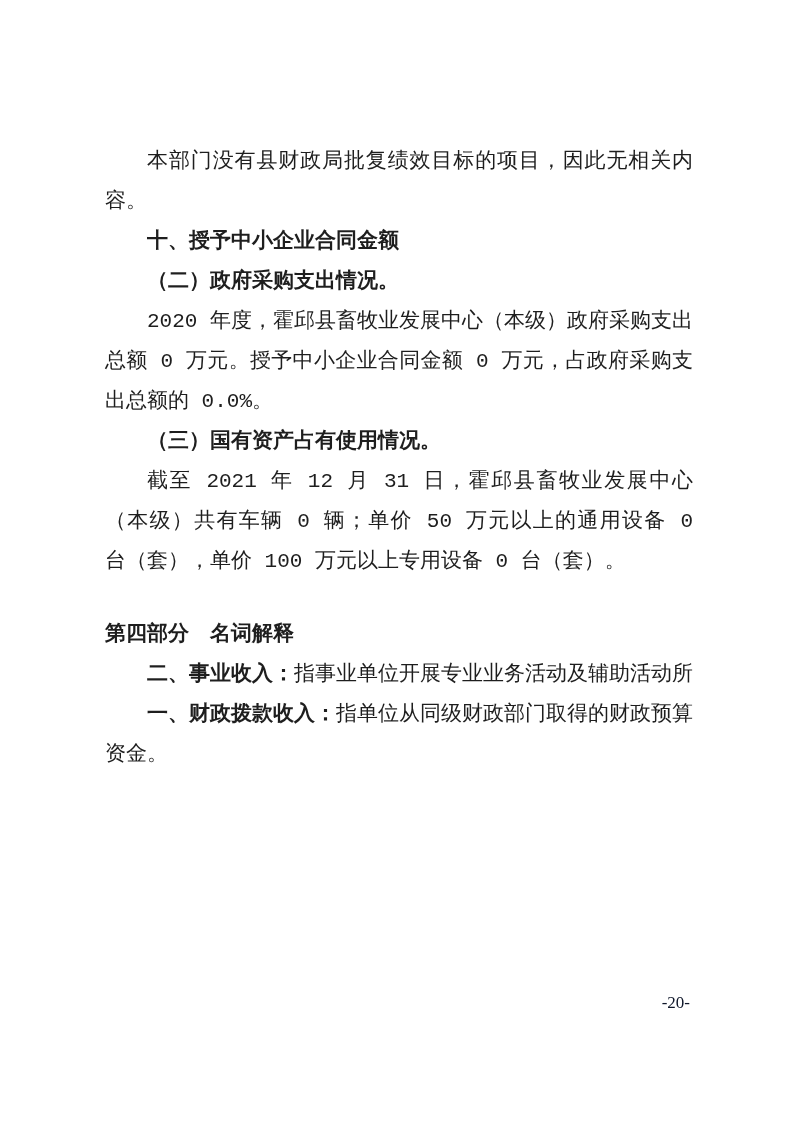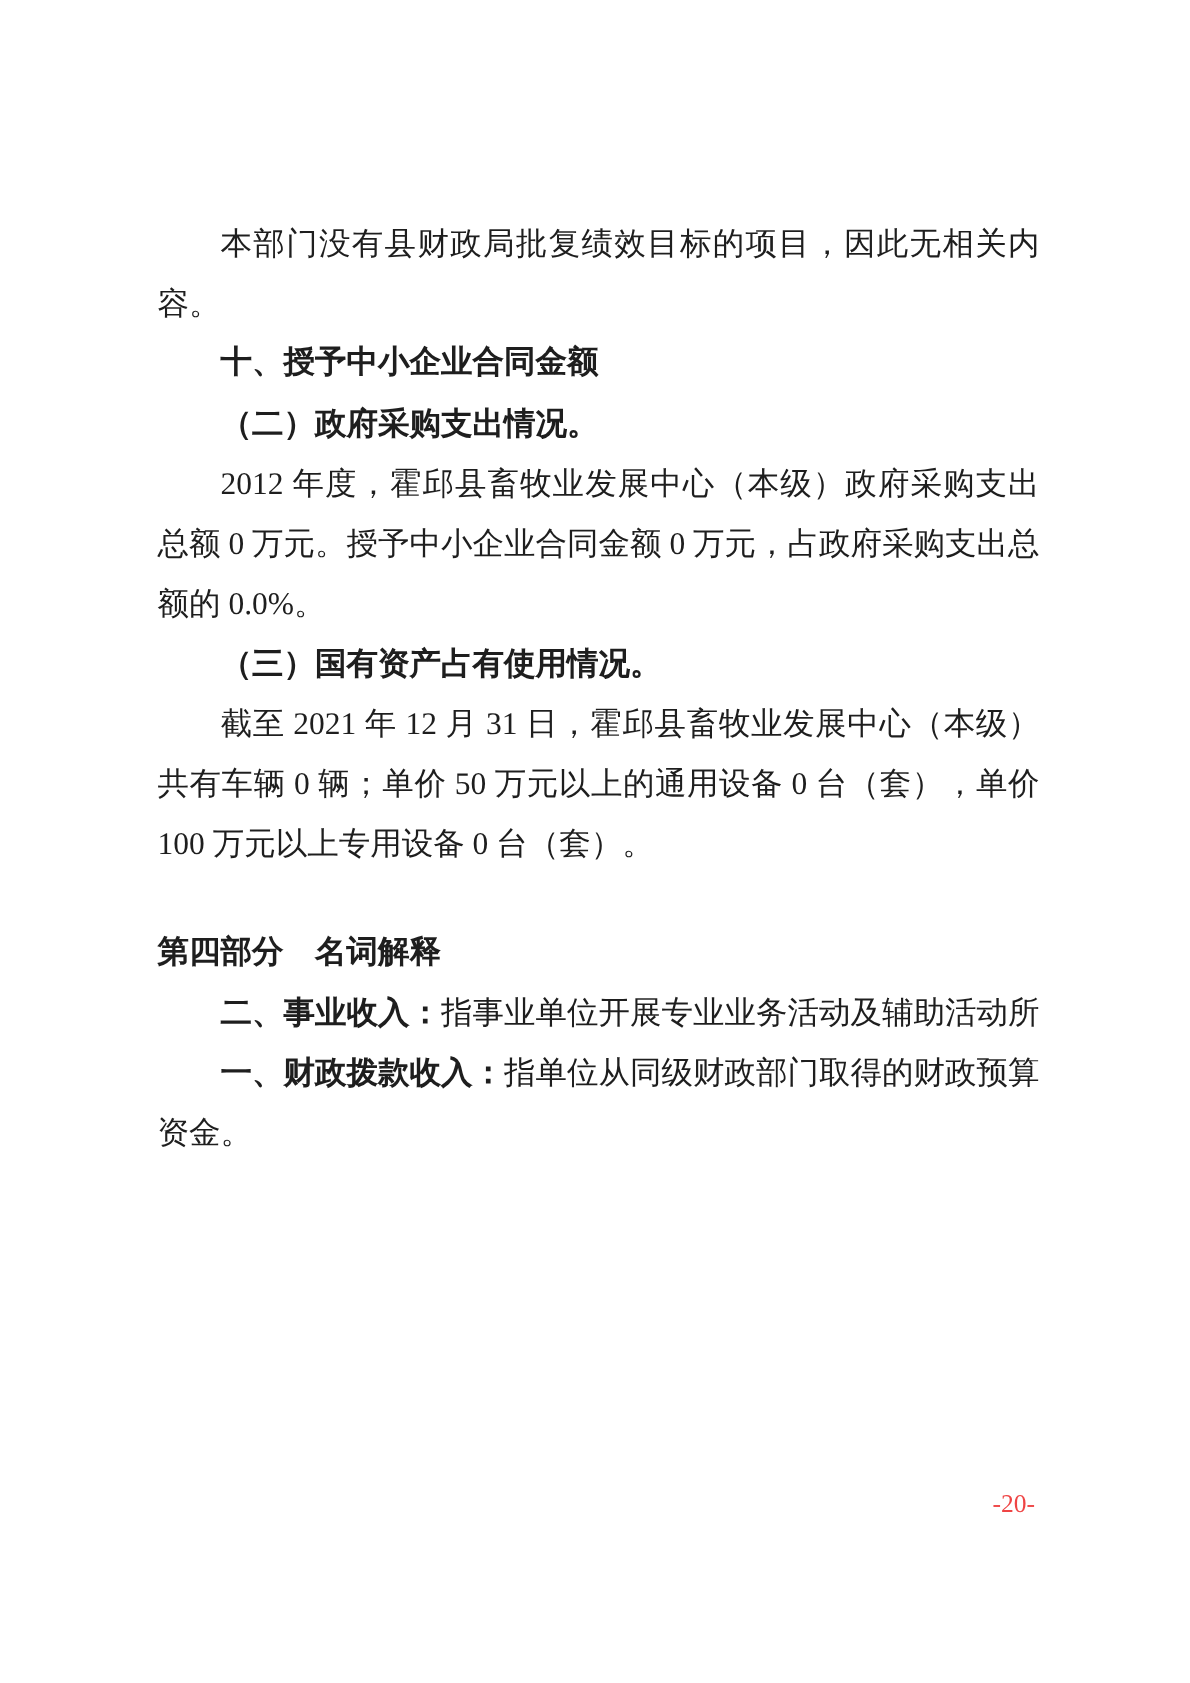--- a/index.html
+++ b/index.html
@@ -26,20 +26,21 @@
     top: 142px;
     width: 588px;
   }
   .content p {
     margin: 0;
     font-size: 21px;
     line-height: 40px;
     text-align: justify;
     text-justify: inter-ideograph;
     letter-spacing: 0;
+    font-family: Liberation Mono, monospace;
   }
   .indent {
     text-indent: 42px;
   }
   
   .heading-black {
     font-family: "Liberation Sans", "DejaVu Sans", sans-serif;
     font-weight: 700;
   }
   
@@ -56,39 +57,39 @@
   }
   .term {
     font-weight: 700;
   }
   .page-number {
     position: absolute;
     top: 992px;
     right: 103px;
     font-size: 17px;
     line-height: 21px;
-    color: #ef4444;
+    color: #0f172a;
     font-family: "Liberation Serif", "DejaVu Serif", serif;
   }
 </style>
 </head>
 <body>
 
 <div class="page">
   <div class="content">
 
     <p class="indent">本部门没有县财政局批复绩效目标的项目，因此无相关内容。</p>
 
     <p class="indent heading-black">十、授予中小企业合同金额</p>
 
 
 
     <p class="indent subheading">（二）政府采购支出情况。</p>
 
-    <p class="indent">2012 年度，霍邱县畜牧业发展中心（本级）政府采购支出总额 0 万元。授予中小企业合同金额 0 万元，占政府采购支出总额的 0.0%。</p>
+    <p class="indent">2020 年度，霍邱县畜牧业发展中心（本级）政府采购支出总额 0 万元。授予中小企业合同金额 0 万元，占政府采购支出总额的 0.0%。</p>
 
     <p class="indent subheading">（三）国有资产占有使用情况。</p>
 
     <p class="indent">截至 2021 年 12 月 31 日，霍邱县畜牧业发展中心（本级）共有车辆 0 辆；单价 50 万元以上的通用设备 0 台（套），单价 100 万元以上专用设备 0 台（套）。</p>
 
     <p class="part4-heading">第四部分　名词解释</p>
 
     <p class="indent"><span class="term">二、事业收入：</span><span>指事业单位开展专业业务活动及辅助活动所</span></p>
 
     <p class="indent"><span class="term">一、财政拨款收入：</span><span>指单位从同级财政部门取得的财政预算资金。</span></p>

